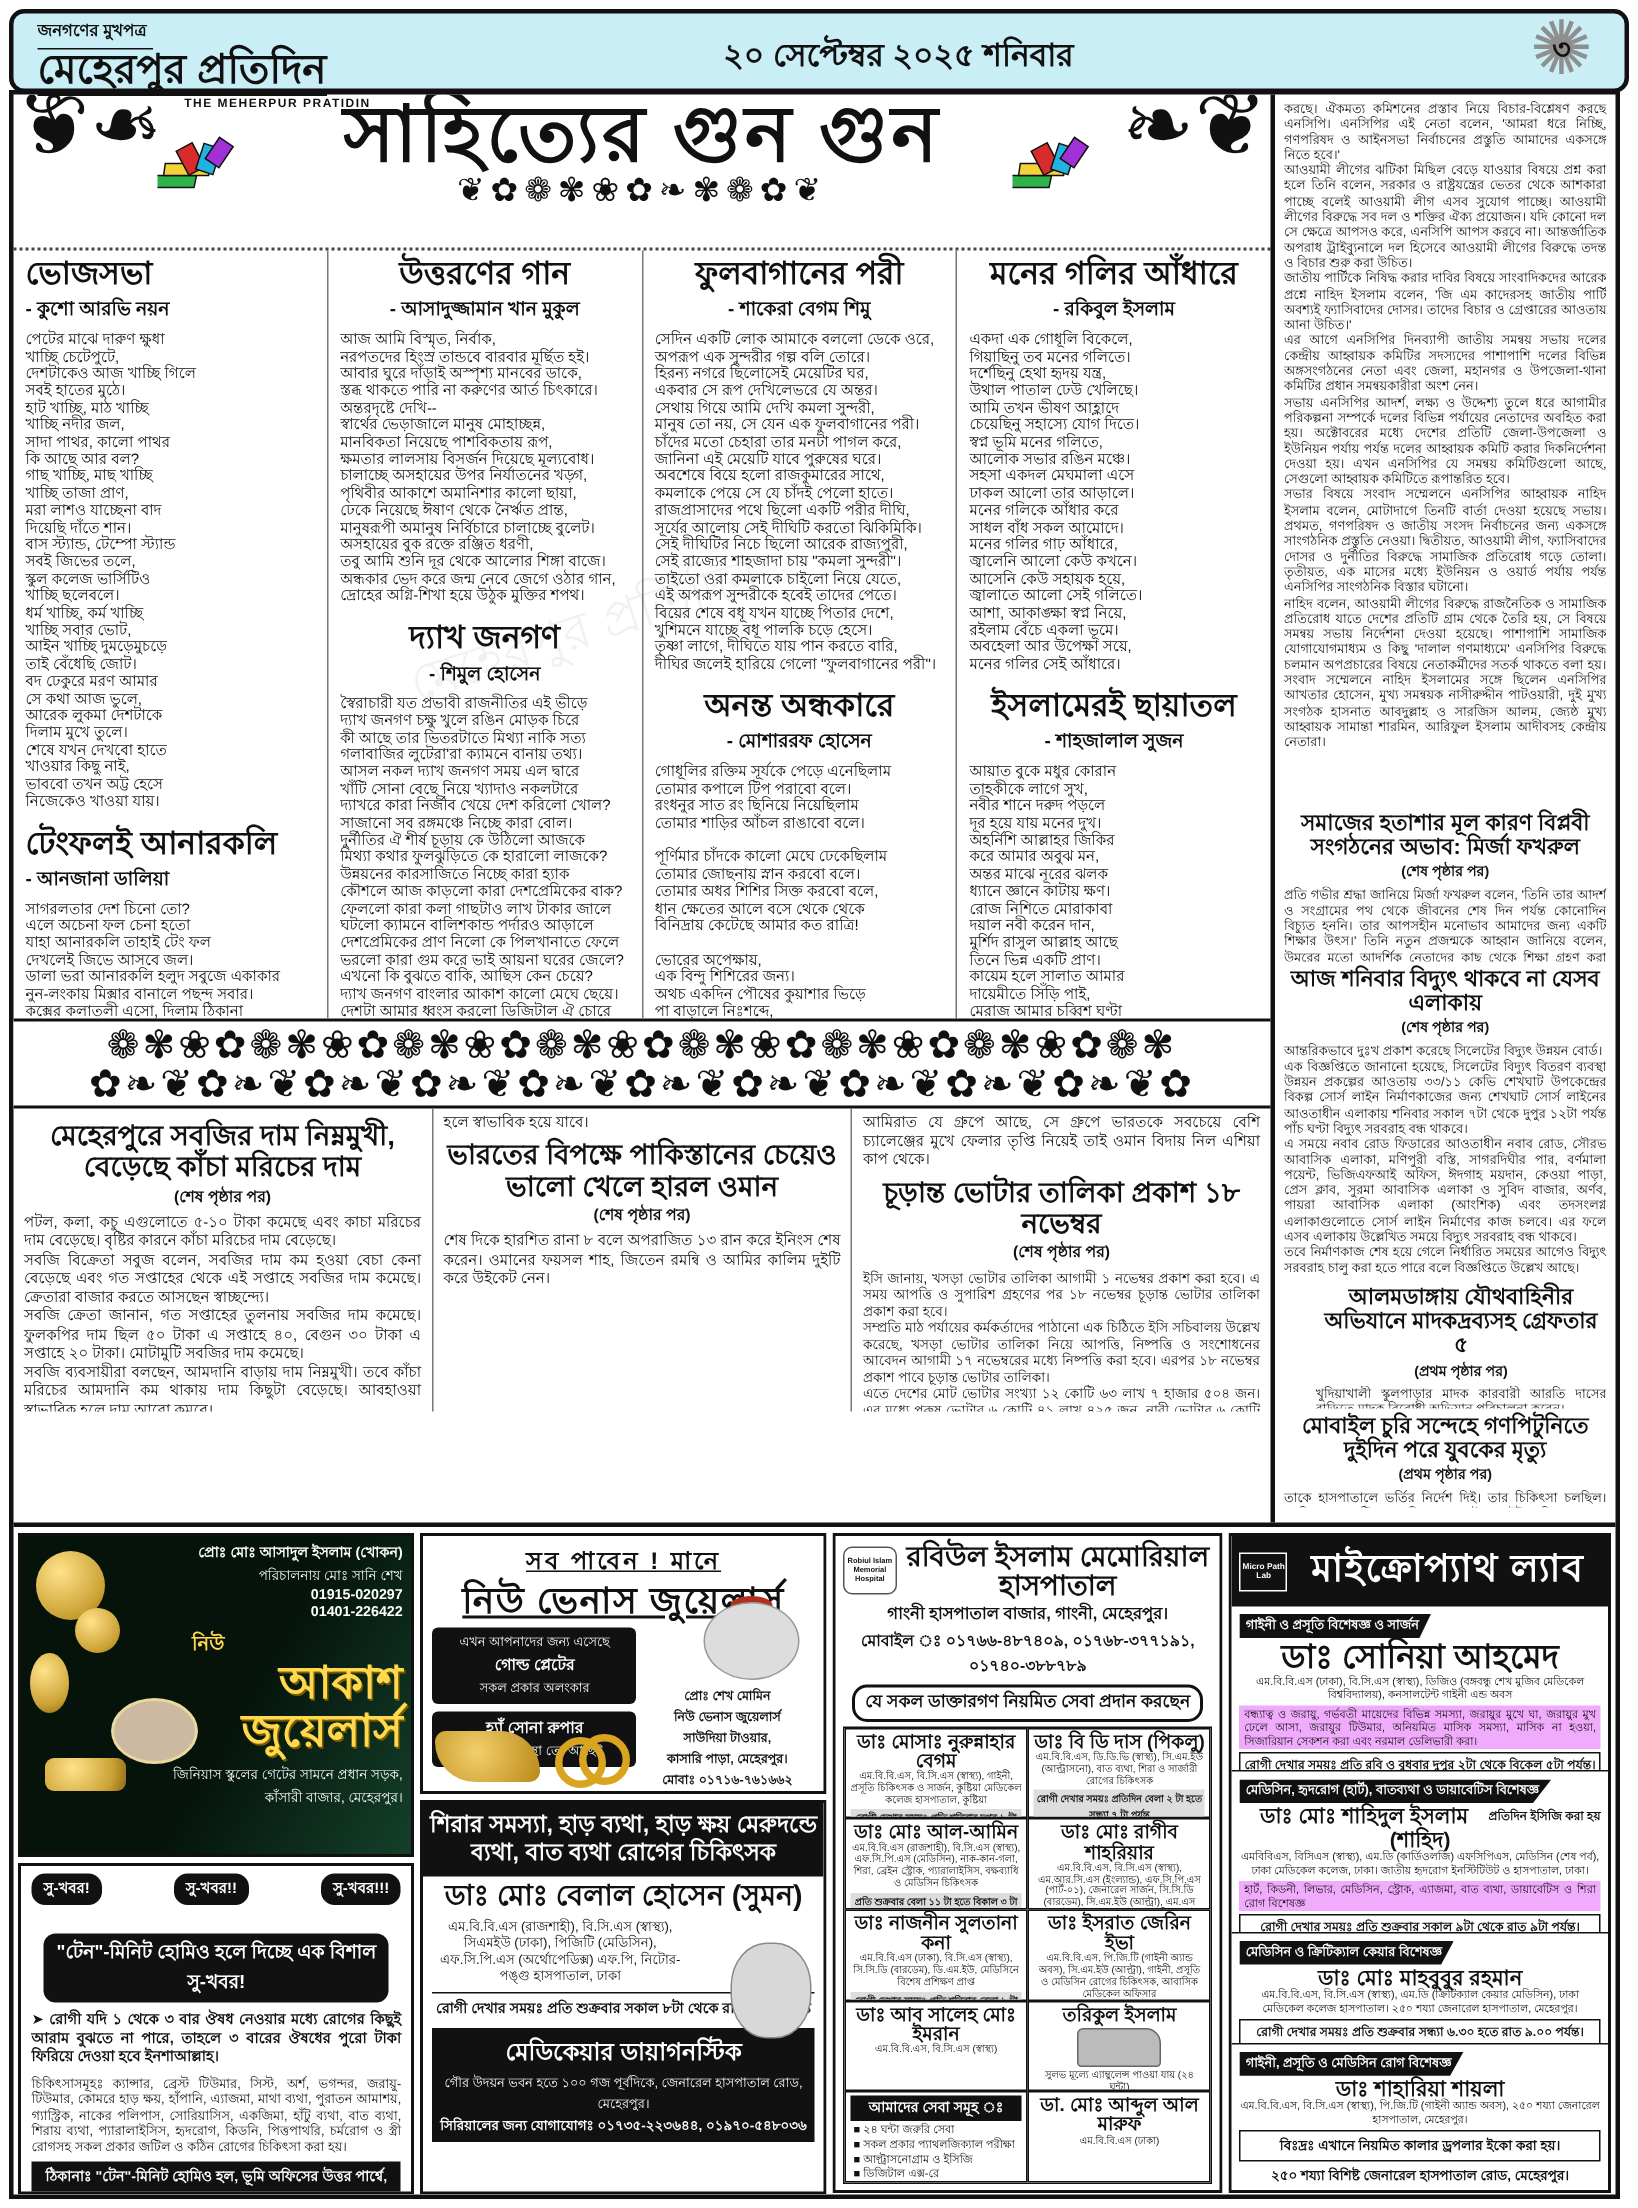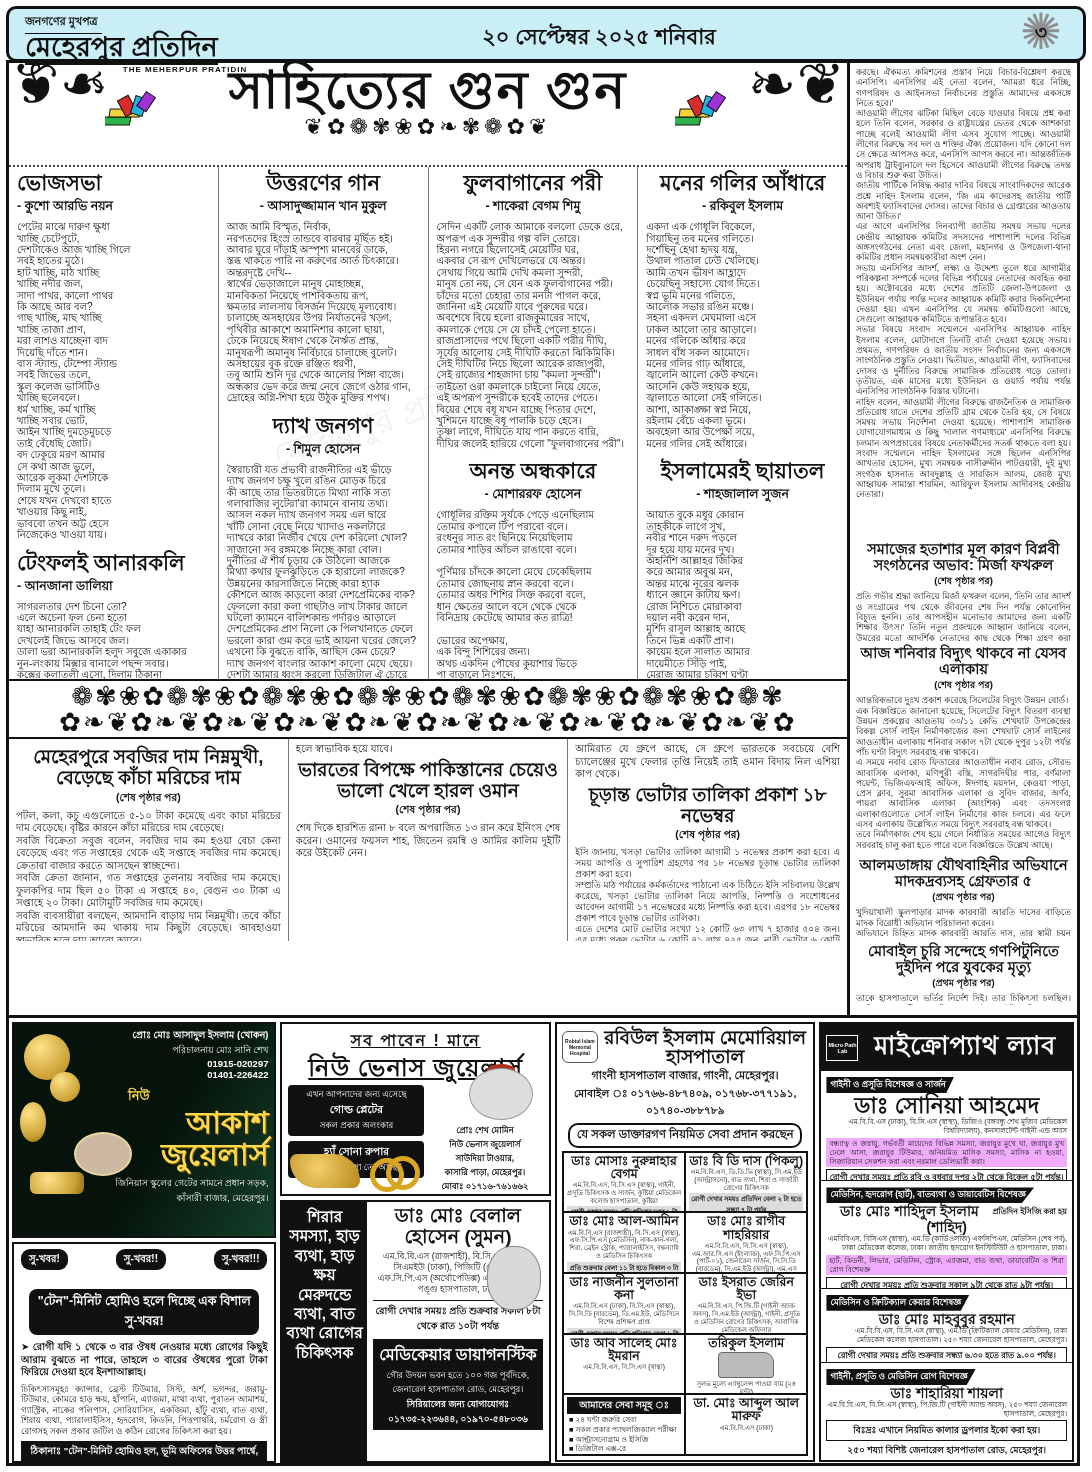--- a/index.html
+++ b/index.html
@@ -132,21 +132,21 @@
   .micro-head{background:#111;color:#fff;display:flex;align-items:center;gap:5px;padding:2px 5px;}
   .micro-logo{width:30px;height:24px;border:1px solid #fff;font-size:5.5px;font-weight:bold;display:flex;
               align-items:center;justify-content:center;text-align:center;}
   .micro-brand{font-size:25px;font-weight:bold;flex:1;text-align:center;letter-spacing:1px;}
   .mp-sec{border-bottom:1px solid #111;padding:2px 5px;overflow:hidden;}
   .mp-label{background:#111;color:#fff;display:inline-block;font-size:8.6px;font-weight:bold;padding:1px 8px 1px 4px;
             clip-path:polygon(0 0,100% 0,94% 100%,0 100%);}
   .mp-note{font-size:8px;font-weight:bold;float:right;margin-top:2px;}
   .mp-name{font-size:22px;font-weight:bold;text-align:center;line-height:1.1;margin-top:1px;}
   .mp-name.sm{font-size:14px;}
-  .mp-deg{font-size:7.2px;line-height:8.8px;text-align:right;}
+  .mp-deg{font-size:7.2px;line-height:8.8px;text-align:center;}
   .mp-det{font-size:7.4px;line-height:9px;text-align:justify;background:#f0abfc;padding:1px 3px;margin-top:2px;}
   .mp-sched{font-size:8.2px;font-weight:bold;text-align:center;border:1px solid #111;margin-top:2px;padding:1px 2px;}
   .mp-foot{margin-top:auto;padding:2px 5px;}
   .mp-nb{font-size:9px;font-weight:bold;text-align:center;border:1px solid #111;padding:2px;}
   .mp-addr{font-size:9px;font-weight:bold;text-align:center;margin-top:2px;}
 </style>
 </head>
 <body>
 
 <div class="page">
@@ -441,21 +441,21 @@
         <div class="rc-body" style="white-space: pre-line;">প্রতি গভীর শ্রদ্ধা জানিয়ে মির্জা ফখরুল বলেন, 'তিনি তার আদর্শ ও সংগ্রামের পথ থেকে জীবনের শেষ দিন পর্যন্ত কোনোদিন বিচ্যুত হননি। তার আপসহীন মনোভাব আমাদের জন্য একটি শিক্ষার উৎস।' তিনি নতুন প্রজন্মকে আহ্বান জানিয়ে বলেন, উমরের মতো আদর্শিক নেতাদের কাছ থেকে শিক্ষা গ্রহণ করা প্রয়োজন।</div>
       </div>
       <div class="rc-art" style="height:212px;">
         <div class="rc-title">আজ শনিবার বিদ্যুৎ থাকবে না যেসব এলাকায়</div>
         <div class="rc-cont">(শেষ পৃষ্ঠার পর)</div>
         <div class="rc-body" style="white-space: pre-line;">আন্তরিকভাবে দুঃখ প্রকাশ করেছে সিলেটের বিদ্যুৎ উন্নয়ন বোর্ড।
 এক বিজ্ঞপ্তিতে জানানো হয়েছে, সিলেটের বিদ্যুৎ বিতরণ ব্যবস্থা উন্নয়ন প্রকল্পের আওতায় ৩৩/১১ কেভি শেখঘাট উপকেন্দ্রের বিকল্প সোর্স লাইন নির্মাণকাজের জন্য শেখঘাট সোর্স লাইনের আওতাধীন এলাকায় শনিবার সকাল ৭টা থেকে দুপুর ১২টা পর্যন্ত পাঁচ ঘণ্টা বিদ্যুৎ সরবরাহ বন্ধ থাকবে।
 এ সময়ে নবাব রোড ফিডারের আওতাধীন নবাব রোড, সৌরভ আবাসিক এলাকা, মণিপুরী বস্তি, সাগরদিঘীর পার, বর্ণমালা পয়েন্ট, ভিজিএফআই অফিস, ঈদগাহ ময়দান, কেওয়া পাড়া, প্রেস ক্লাব, সুরমা আবাসিক এলাকা ও সুবিদ বাজার, অর্ণব, পায়রা আবাসিক এলাকা (আংশিক) এবং তদসংলগ্ন এলাকাগুলোতে সোর্স লাইন নির্মাণের কাজ চলবে। এর ফলে এসব এলাকায় উল্লেখিত সময়ে বিদ্যুৎ সরবরাহ বন্ধ থাকবে।
 তবে নির্মাণকাজ শেষ হয়ে গেলে নির্ধারিত সময়ের আগেও বিদ্যুৎ সরবরাহ চালু করা হতে পারে বলে বিজ্ঞপ্তিতে উল্লেখ আছে।</div>
       </div>
-      <div class="rc-art" style="height:86px;">
+      <div class="rc-art" style="height:86px;margin-left:21px;">
         <div class="rc-title">আলমডাঙ্গায় যৌথবাহিনীর অভিযানে মাদকদ্রব্যসহ গ্রেফতার ৫</div>
         <div class="rc-cont">(প্রথম পৃষ্ঠার পর)</div>
         <div class="rc-body" style="white-space: pre-line;">খুদিয়াখালী স্কুলপাড়ার মাদক কারবারী আরতি দাসের বাড়িতে মাদক বিরোধী অভিযান পরিচালনা করেন।
 অভিযানে চিহ্নিত মাদক কারবারী আরতি দাস, তার স্বামী চয়ন দাস, সঞ্জয় দাস, জয় দাস ও অখিল কুমার দেবনাথকে গ্রেফতার করা হয়। এসময় আরতী দাসের বাড়ি থেকে ২শ' ১ বোতল বাংলা মদ উদ্ধার করে যৌথবাহিনী।</div>
       </div>
       <div class="rc-art" style="height:66px;">
         <div class="rc-title">মোবাইল চুরি সন্দেহে গণপিটুনিতে দুইদিন পরে যুবকের মৃত্যু</div>
         <div class="rc-cont">(প্রথম পৃষ্ঠার পর)</div>
         <div class="rc-body" style="white-space: pre-line;">তাকে হাসপাতালে ভর্তির নির্দেশ দিই। তার চিকিৎসা চলছিল। আমি আজ ছুটিতে আছি। দুপুর পৌণে দুইটার দিকে আমার স্টাফরা আমাকে জানান রোগীটি মারা গেছে। তবে গত বুধবার ভোরে মোবাইল চুরি নিয়ে গণপিটুনির বিষয়ে আমার কিছুই জানা নেই। এদিকে, গতকাল শুক্রবার দুপুরে হাসপাতালে লাশ ঘরে নিহতের মরদেহ রাখা হয়। তবে সেখানে তার কোন আত্মীয় স্বজনকে পাওয়া যায়নি। ঝিনাইদহ পাগলার হাউজ পাড়ায় তার শ্বশুর বাড়িতেও যেয়েও তার স্ত্রীকে পাওয়া যায়নি। মরদেহের সুরতহাল তদন্ত করেন সদর থানার এস আই তাইফুল। এই ঘটনায় আইনী প্রক্রিয়া কি হবে জানতে চাইলে সদর থানার ভারপ্রাপ্ত কর্মকর্তা আব্দুল্লাহ আল মামুন বলেন, এই বিষয়ে এখনই বলা যাচ্ছে না।</div>
       </div>
@@ -515,21 +515,21 @@
 নিউ ভেনাস জুয়েলার্স
 সাউদিয়া টাওয়ার,
 কাসারি পাড়া, মেহেরপুর।
 মোবাঃ ০১৭১৬-৭৬১৬৬২</div>
           <div class="venus-jew"></div>
           <div class="venus-rings">
             <span class="ring" style="left:0;top:2px;"></span>
               <span class="ring" style="left:16px;top:0;"></span>
           </div>
         </div>
-        <div class="ad-box" style="flex:1;display:flex;flex-direction:row;">
+        <div class="ad-box" style="flex:1;display:flex;flex-direction:column;">
           <div class="belal-banner">শিরার সমস্যা, হাড় ব্যথা, হাড় ক্ষয় মেরুদন্ডে ব্যথা, বাত ব্যথা রোগের চিকিৎসক</div>
           <div class="belal">
             <div class="belal-name">ডাঃ মোঃ বেলাল হোসেন (সুমন)</div>
             <div class="belal-deg">এম.বি.বি.এস (রাজশাহী), বি.সি.এস (স্বাস্থ্য), সিএমইউ (ঢাকা), পিজিটি (মেডিসিন), এফ.সি.পি.এস (অর্থোপেডিক্স) এফ.পি, নিটোর- পঙ্গু হাসপাতাল, ঢাকা</div>
             <div class="belal-face"></div>
             <div class="belal-sched">রোগী দেখার সময়ঃ প্রতি শুক্রবার সকাল ৮টা থেকে রাত ১০টা পর্যন্ত</div>
             <div class="belal-center">
               <div class="cn">মেডিকেয়ার ডায়াগনস্টিক</div>
               <div class="ca">গৌর উদয়ন ভবন হতে ১০০ গজ পূর্বদিকে, জেনারেল হাসপাতাল রোড, মেহেরপুর।</div>
               <div class="cs">সিরিয়ালের জন্য যোগাযোগঃ ০১৭৩৫-২২৩৬৪৪, ০১৯৭০-৫৪৮০৩৬</div>

